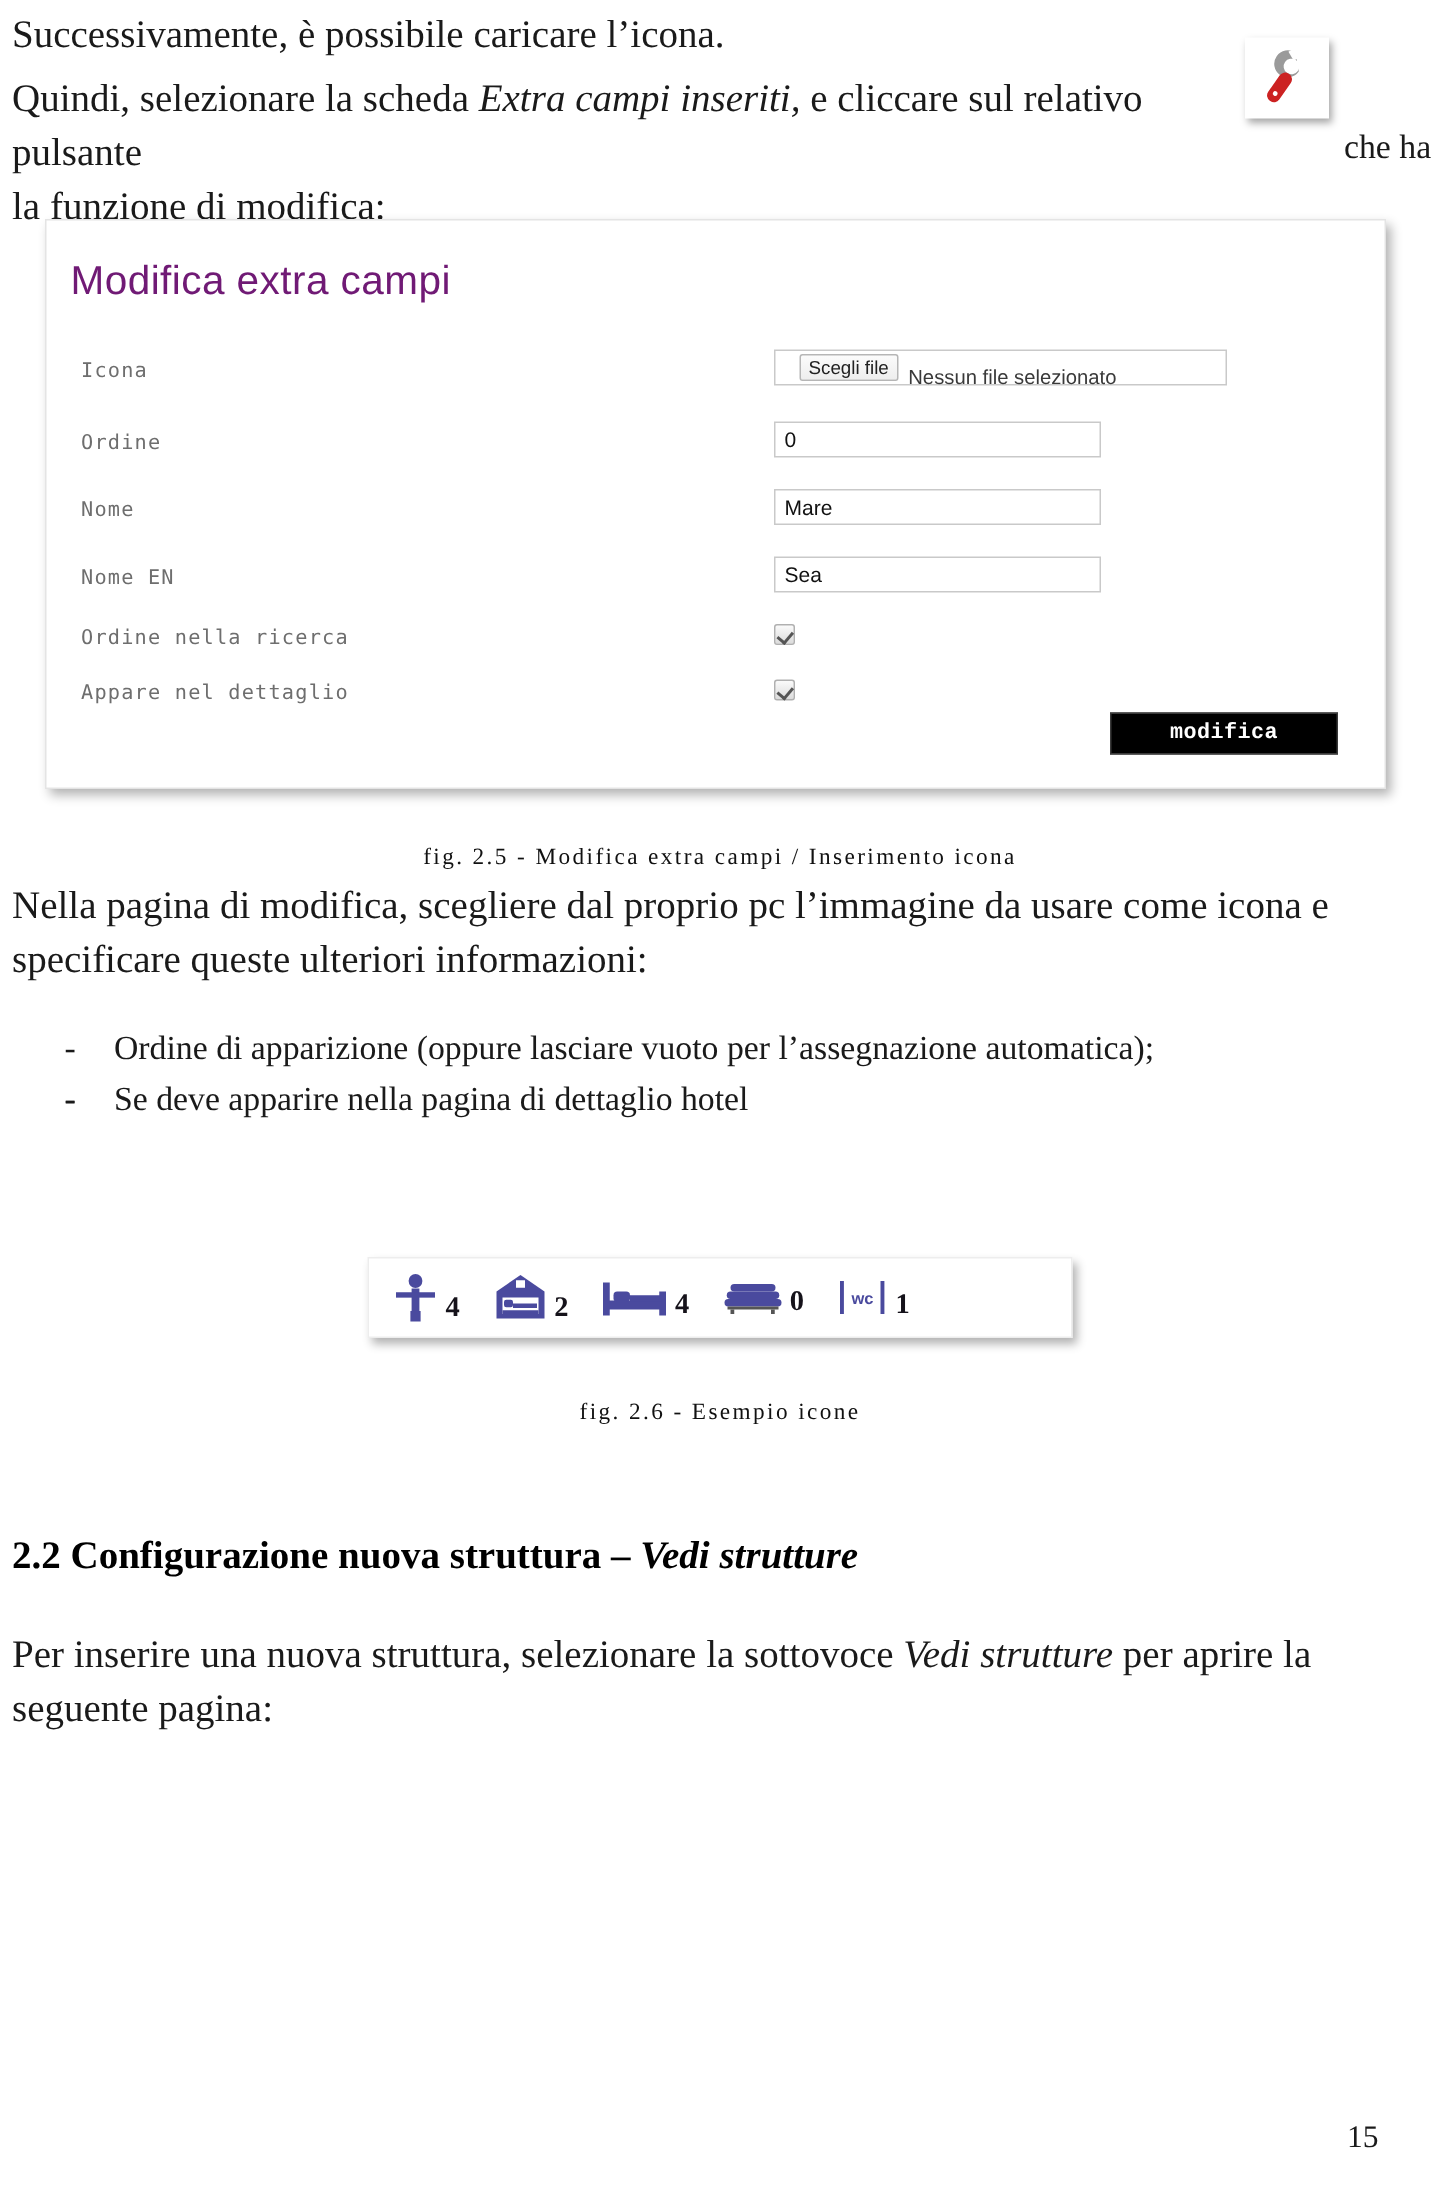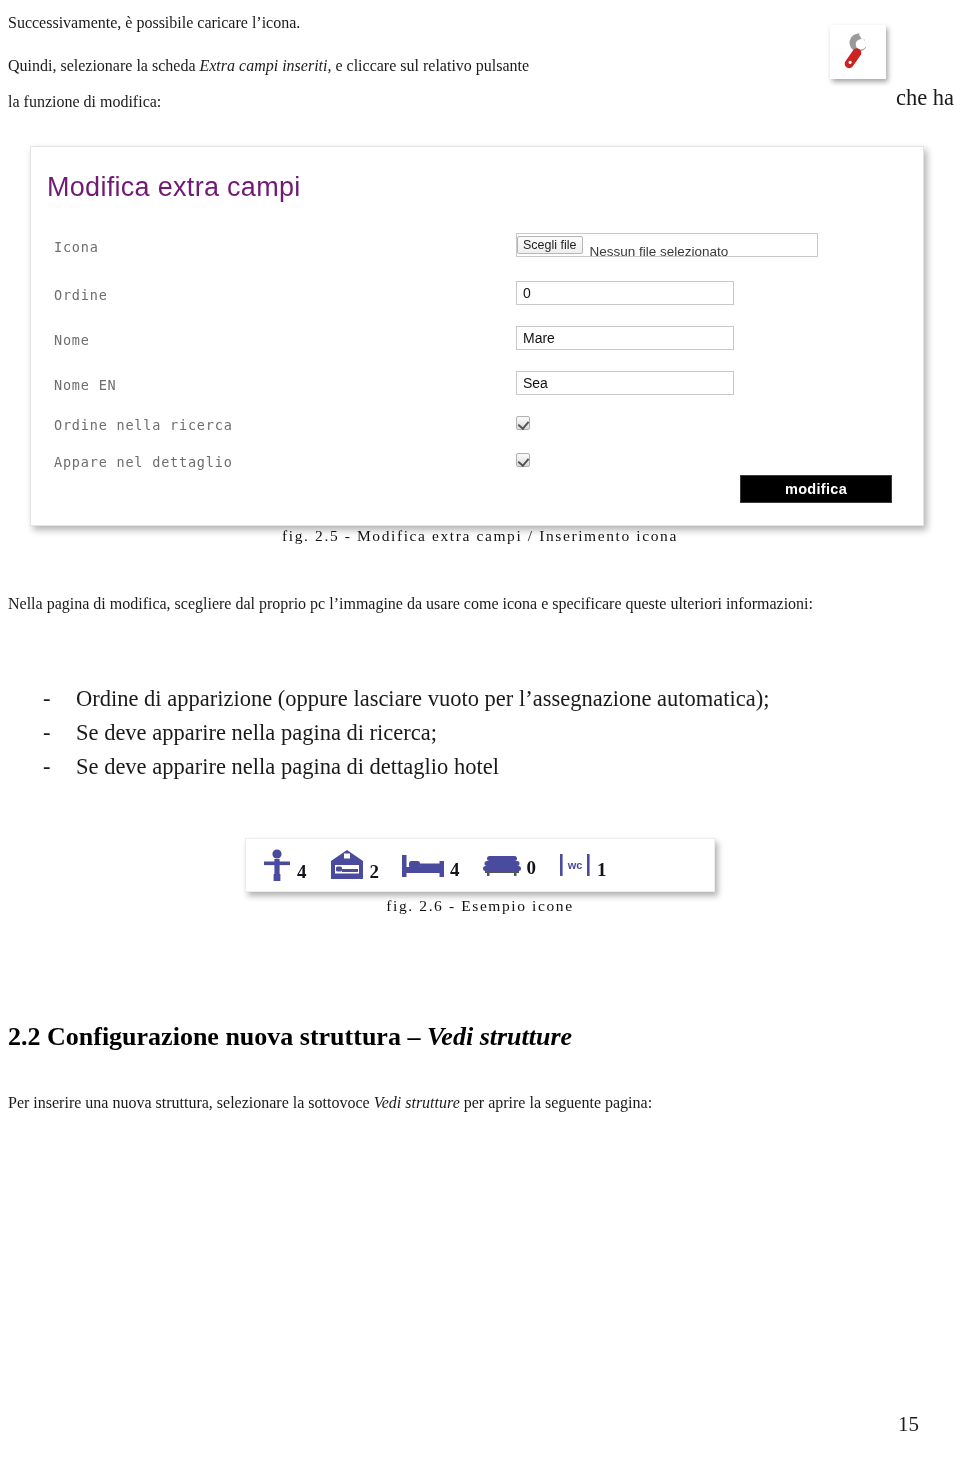--- a/index.html
+++ b/index.html
@@ -19,21 +19,21 @@
   .page {
     position: absolute;
     left: 0; top: 0;
     width: 960px;
     height: 1470px;
   }
 
   
   .para {
     position: absolute;
-    font-size: 16px;
+    font-size: 26px;
     line-height: 36px;
     color: #1a1a1a;
     font-family: "Liberation Serif", serif;
   }
   .para em { font-style: italic; }
 
   #intro-line      { left: 8px;  top: 5px;   width: 940px; }
   #instruction-par { left: 8px;  top: 48px;  width: 800px; }
   #body-par        { left: 8px;  top: 586px; width: 948px; }
   #section-par     { left: 8px;  top: 1085px; width: 948px; }
@@ -139,21 +139,21 @@
     padding: 0 6px;
   }
   .file-input {
     width: 302px;
     height: 24px;
     border: 1px solid #c9c9c9;
     background: #ffffff;
     box-sizing: border-box;
     display: flex;
     align-items: center;
-    padding: 0 0;
+    padding: 0 16px;
   }
   .file-button {
     font-family: "Liberation Sans", sans-serif;
     font-size: 12.5px;
     color: #222;
     background: linear-gradient(#fbfbfb, #eeeeee);
     border: 1px solid #b6b6b6;
     border-radius: 2px;
     padding: 1px 5px;
     line-height: 14px;
@@ -187,37 +187,38 @@
   }
   #submit-button {
     position: absolute;
     left: 740px;
     top: 475px;
     width: 150px;
     height: 26px;
     background: #000000;
     border: 1px solid #3a3a3a;
     color: #ffffff;
-    font-family: Liberation Sans, sans-serif;
+    font-family: Liberation Mono, monospace;
     font-weight: bold;
     font-size: 14.5px;
     text-align: center;
     line-height: 26px;
     letter-spacing: 0.3px;
   }
 
   
   .caption {
     position: absolute;
     width: 960px;
     text-align: center;
     font-family: "Liberation Serif", serif;
     font-size: 15.5px;
     letter-spacing: 1.6px;
     color: #111;
+    margin-top: 36px;
   }
   #caption-25 { left: 0; top: 527px; }
   #caption-26 { left: 0; top: 897px; }
 
   
   #icon-strip {
     position: absolute;
     left: 245px;
     top: 838px;
     width: 470px;
@@ -348,21 +349,20 @@
 
   <div class="para" id="body-par">Nella pagina di modifica, scegliere dal proprio pc l’immagine da usare come icona e specificare queste ulteriori informazioni:</div>
 
   <ul id="bullet-list">
     <li>
       <span class="dash">-</span>
       <span>Ordine di apparizione (oppure lasciare vuoto per l’assegnazione automatica);</span>
     </li>
     <li>
       <span class="dash">-</span>
-      <span>Se deve apparire nella pagina di ricerca;</span>
     </li>
     <li>
       <span class="dash">-</span>
       <span>Se deve apparire nella pagina di dettaglio hotel</span>
     </li>
   </ul>
 
   <div id="icon-strip">
 
     <div class="icon-pair">

